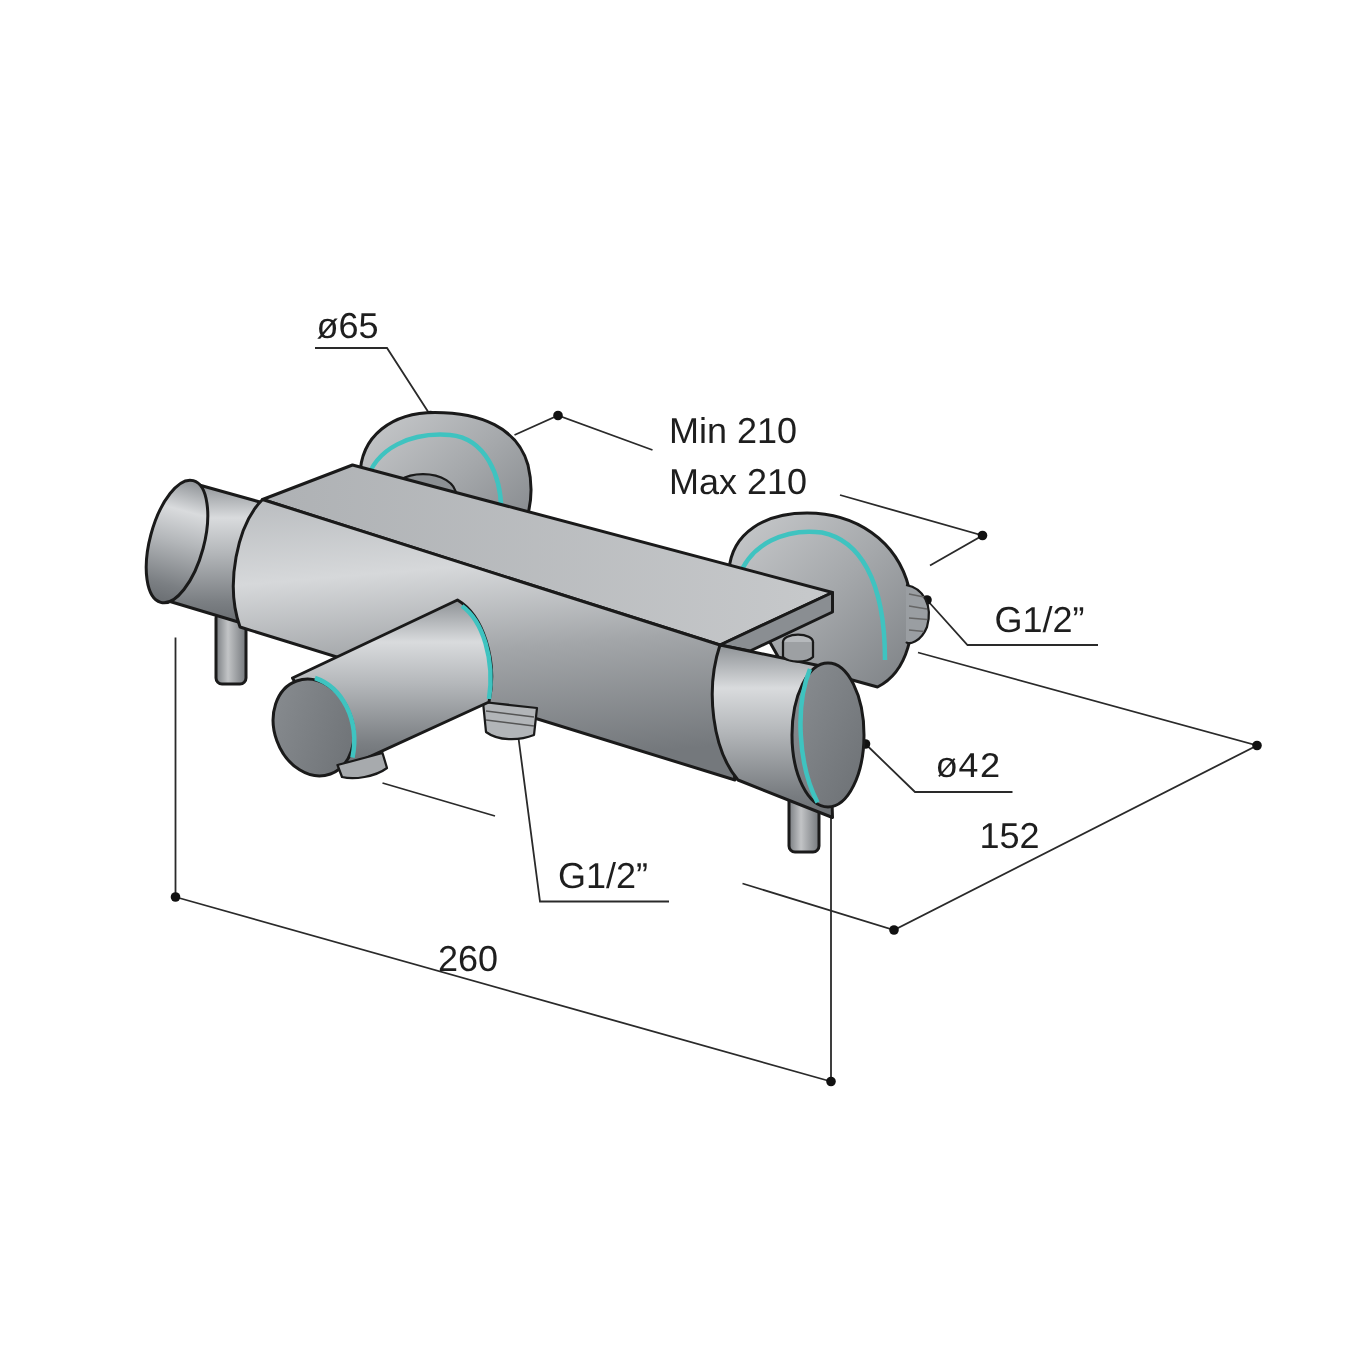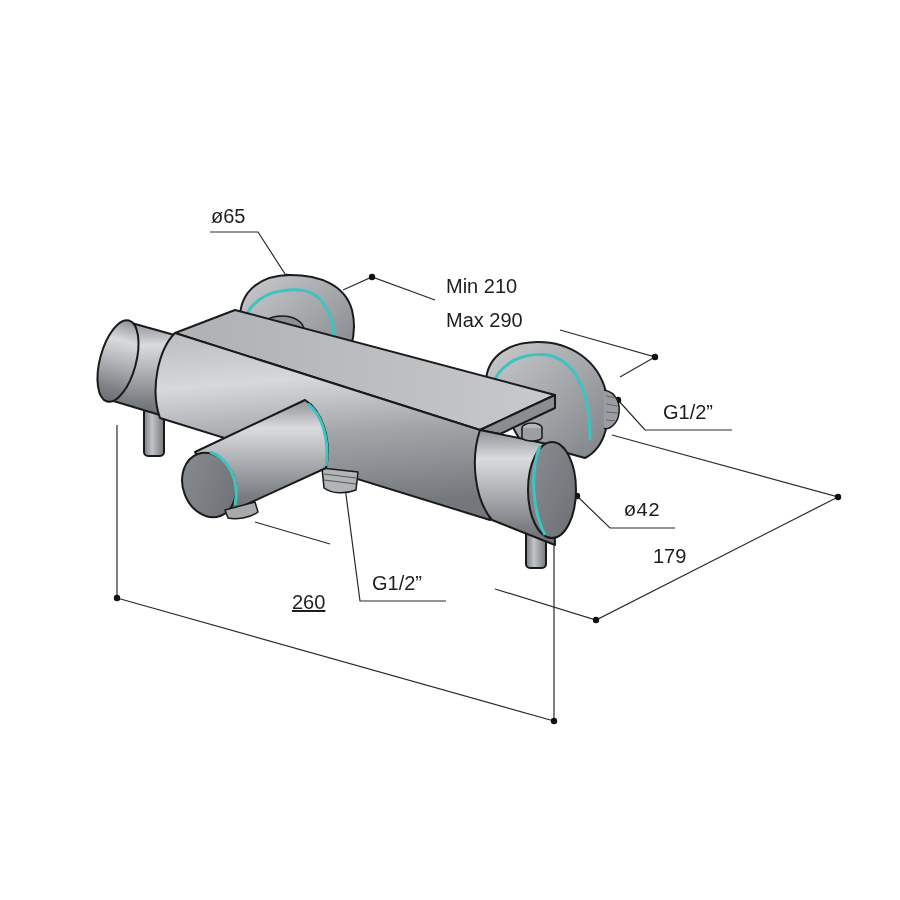--- a/index.html
+++ b/index.html
@@ -1,21 +1,21 @@
 <!DOCTYPE html>
 <html><head>
   <meta charset="utf-8">
   <style>
     html, body { margin: 0; padding: 0; background: #ffffff; }
     body { width: 900px; height: 900px; position: relative; overflow: hidden; }
     #stage { position: absolute; left: 0; top: 0; width: 900px; height: 900px; }
     .dim-label {
       position: absolute;
       font-family: "Liberation Sans", sans-serif;
-      font-size: 20px;
+      font-size: 24px;
       color: #1e1e1e;
       line-height: 1;
       white-space: nowrap;
     }
   </style>
 </head>
 <body>
 
 <div id="stage">
   <svg width="900" height="900" viewBox="0 0 900 900">
@@ -138,19 +138,19 @@
         <path d="M210,452 C228,458 240,480 235,505" fill="none" stroke="#3fc3c0" stroke-width="3"></path>
 
         <path d="M225,510 L255,502 L258,512 C250,518 236,520 228,518 Z" fill="#a7aaad" stroke-width="1.5"></path>
       </g>
     </g>
   </svg>
 
   
   <div class="dim-label" style="left:211px; top:206px;">ø65</div>
   <div class="dim-label" style="left:446px; top:276px;">Min 210</div>
-  <div class="dim-label" style="left:446px; top:310px;">Max 290</div>
+  <div class="dim-label" style="left:446px; top:310px;">Max 210</div>
   <div class="dim-label" style="left:663px; top:402px;">G1/2”</div>
   <div class="dim-label" style="left:624px; top:501px;font-family:Liberation Mono, monospace;">ø42</div>
-  <div class="dim-label" style="left:653px; top:546px;">179</div>
+  <div class="dim-label" style="left:653px; top:546px;">152</div>
   <div class="dim-label" style="left:372px; top:573px;">G1/2”</div>
-  <div class="dim-label" style="left:292px; top:592px;text-decoration:underline;">260</div>
+  <div class="dim-label" style="left:292px; top:628px;">260</div>
 </div>
 
 </body></html>

